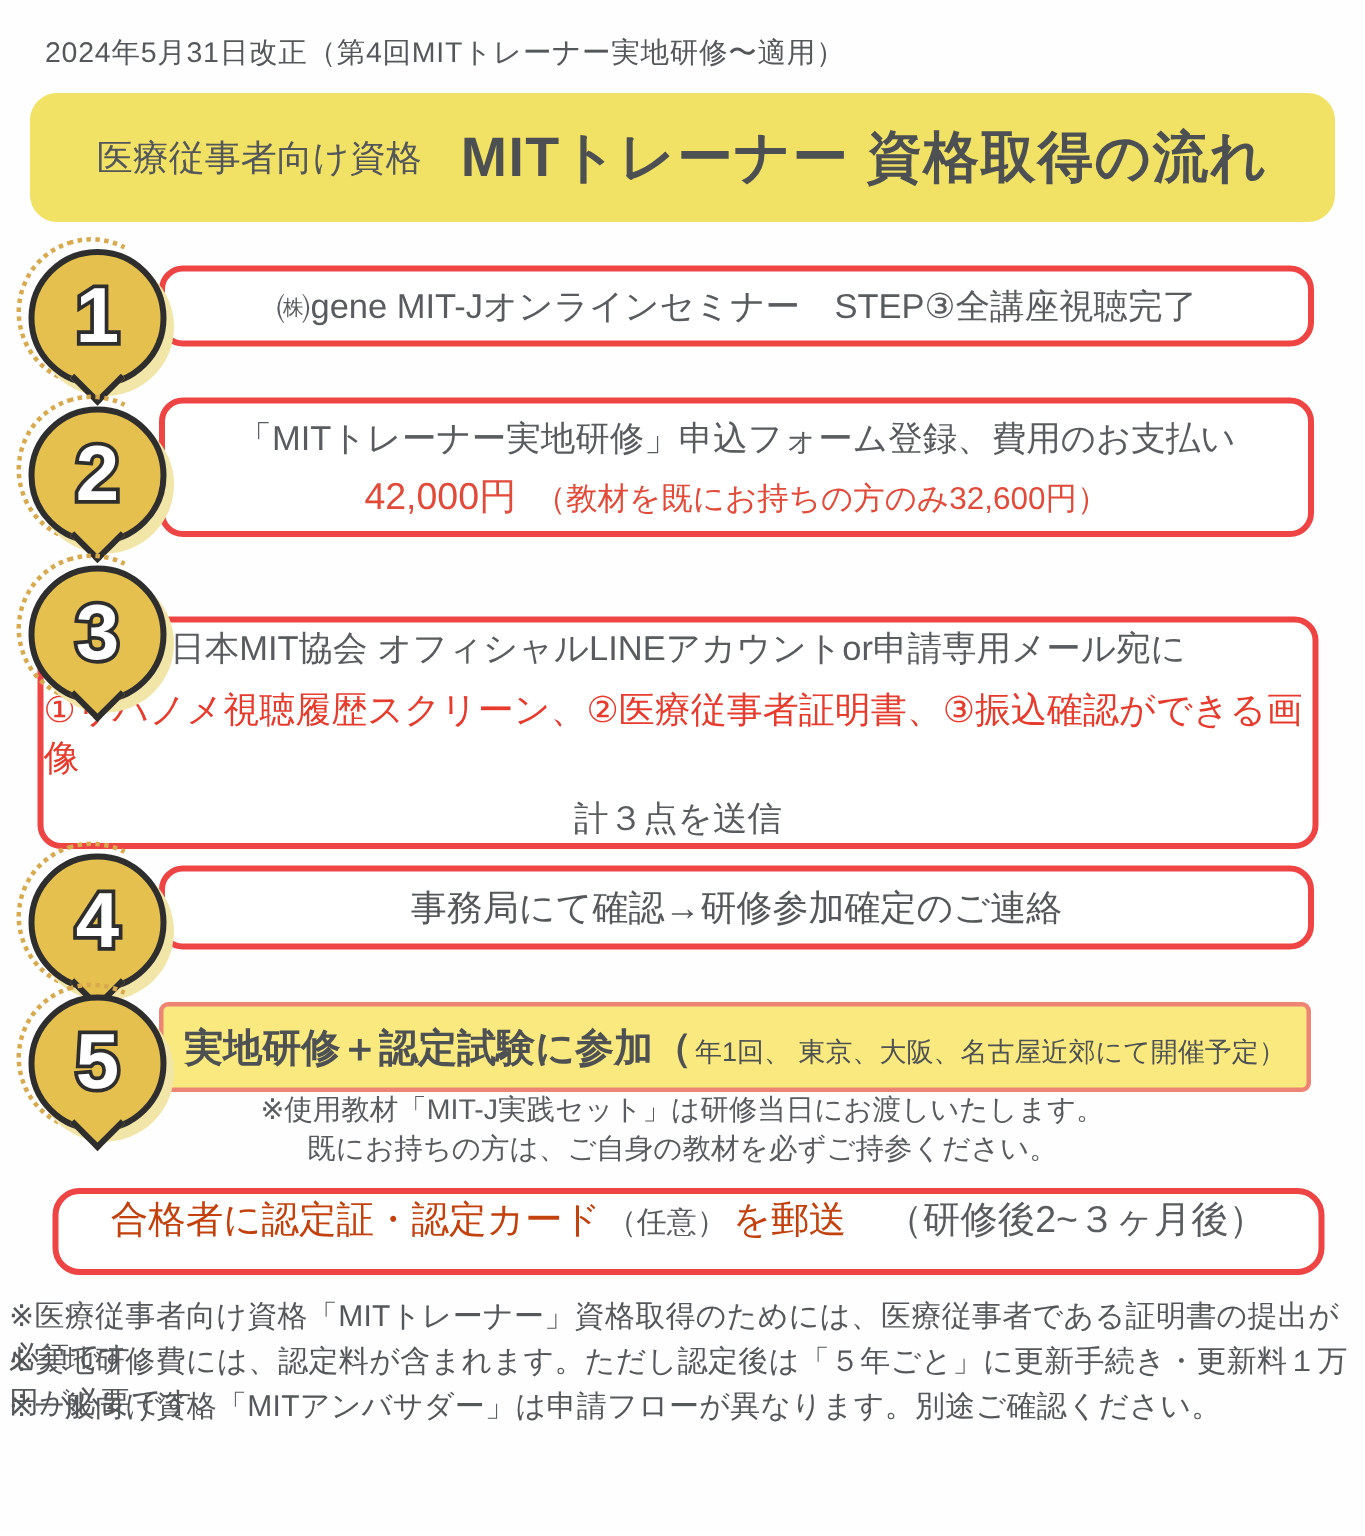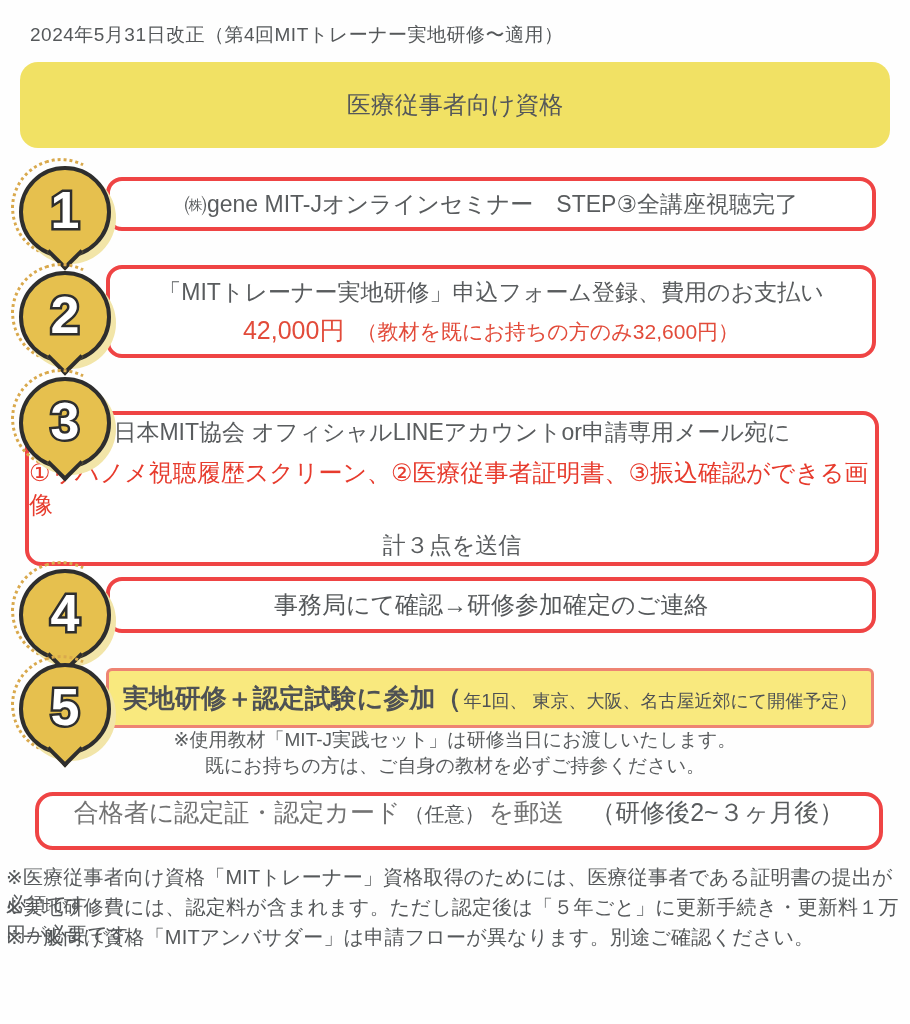--- a/index.html
+++ b/index.html
@@ -76,41 +76,42 @@
   .price-line{display:flex;align-items:baseline;gap:12px;margin-top:6px;justify-content:flex-end;}
   .price-main{font-size:25px;color:#e24b3a;}
   .price-note{font-size:21px;color:#e24b3a;}
   .t-red-alert{font-size:24px;color:#e73b2d;}
   .s5-main{font-size:26px;font-weight:600;color:#4e5154;}
   .s5-detail{font-size:18px;color:#4e5154;padding-top:6px;}
   .s5-note{position:absolute;width:910px;text-align:center;font-size:19px;color:#595c5e;}
   .s5-note-1{left:0;top:727px;}
   .s5-note-2{left:0;top:753px;}
 
-  .final-main{font-size:25px;color:#737373;}
+  .final-main{font-size:25px;color:#c2410c;}
   .final-small{font-size:20px;color:#595c5e;}
   .final-paren{font-size:25px;color:#595c5e;margin-left:22px;}
 
   .footnote{
     position:absolute;left:6px;width:904px;
     font-size:20px;color:#55585a;letter-spacing:0.2px;
   }
   .fn-1{top:864px;}
   .fn-2{top:894px;}
   .fn-3{top:924px;}
 </style>
 </head>
 <body>
 
 <div class="page">
 
   <div class="revision-note">2024年5月31日改正（第4回MITトレーナー実地研修〜適用）</div>
 
   <div class="header-banner">
     <span class="header-audience">医療従事者向け資格</span>
+    <span class="header-title">MITトレーナー 資格取得の流れ</span>
   </div>
 
   <div class="badge" style="top:163px">
     <div class="badge-dots"></div>
     <div class="badge-tail"></div>
     <div class="badge-circle">
       <svg class="badge-num-svg" viewBox="0 0 60 64">
         <text x="30" y="48" text-anchor="middle" font-size="52" font-weight="bold" fill="#ffffff" stroke="#2e2e2e" stroke-width="5" paint-order="stroke">1</text>
       </svg>
     </div>

